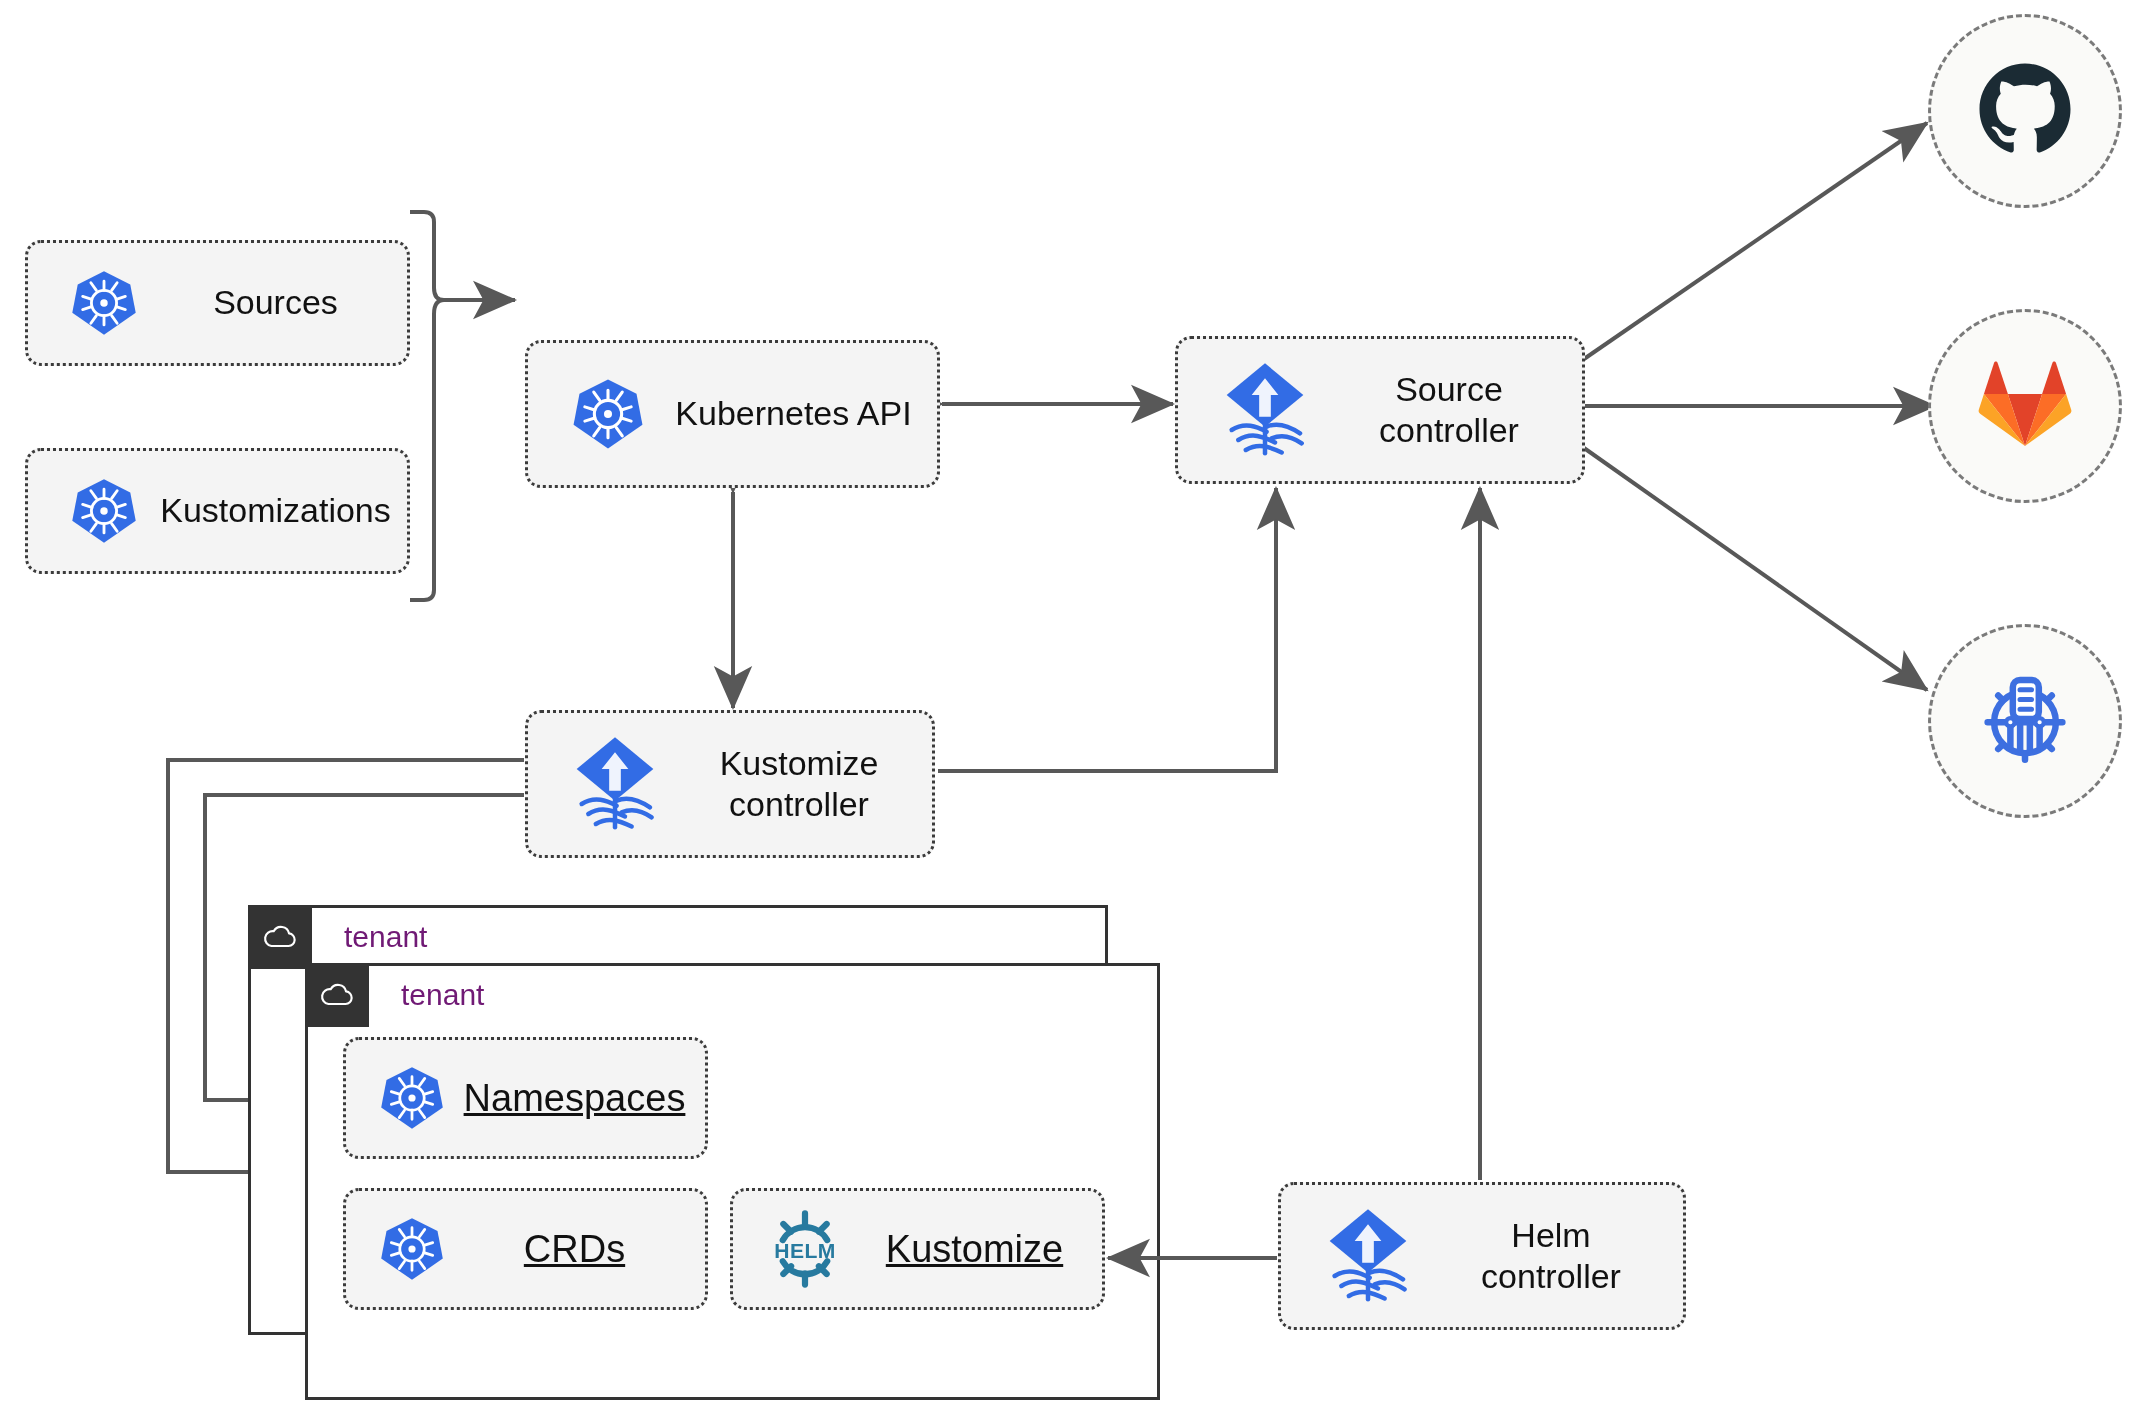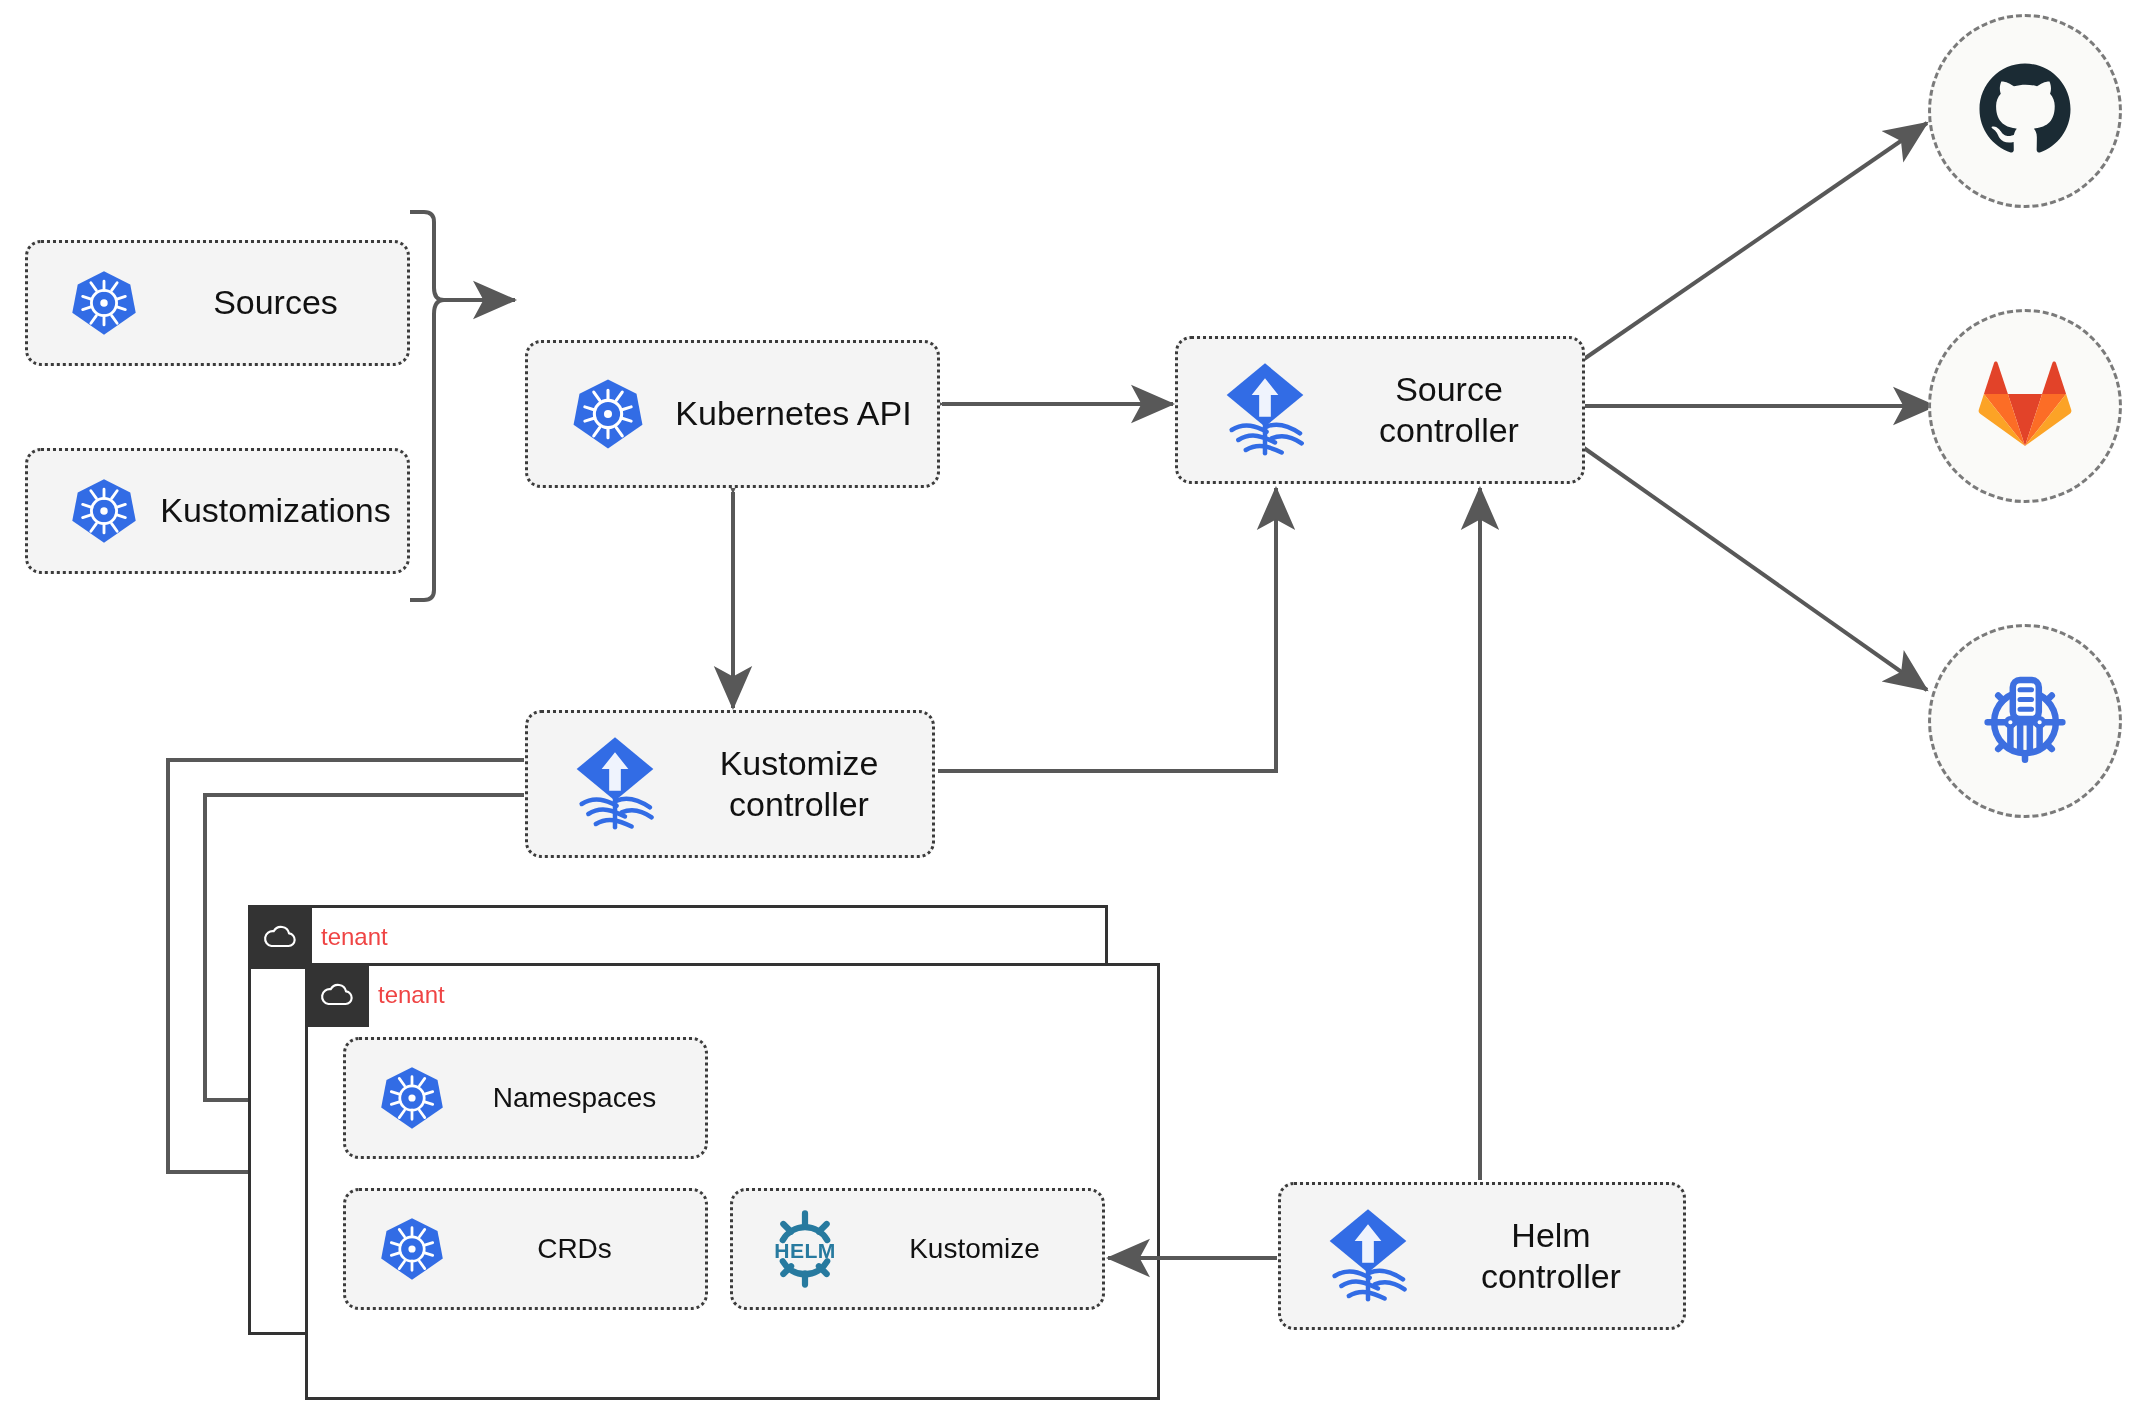--- a/index.html
+++ b/index.html
@@ -25,21 +25,21 @@
   .node .ico{flex:0 0 auto;display:flex;align-items:center;justify-content:center;}
   .node .lbl{
     flex:1 1 auto;
     text-align:center;
     color:#111111;
     font-size:34px;
     line-height:1.22;
     white-space:pre-line;
     padding-right:14px;
   }
-  .node.small .lbl{font-size:28px;}
+  .node.small .lbl{font-size:38px;text-decoration:underline;}
 
   
   .circle{
     position:absolute;
     box-sizing:border-box;
     border:3px dashed #7a7a7a;
     border-radius:50%;
     background:#fafaf8;
     display:flex;align-items:center;justify-content:center;
     z-index:5;
@@ -58,21 +58,21 @@
     left:-3px;top:-3px;
     height:64px;
     display:flex;align-items:center;
     z-index:4;
   }
   .tenant-hdr .chip{
     width:64px;height:64px;background:#333333;
     display:flex;align-items:center;justify-content:center;
   }
   .tenant-hdr .tname{
-    color:#ef4444;font-size:24px;padding-left:9px;
+    color:#701a75;font-size:30px;padding-left:32px;
     background:transparent;
   }
 
   svg.wires{position:absolute;left:0;top:0;width:2144px;height:1407px;overflow:visible;z-index:1;}
   svg.wires.front{z-index:6;}
   .wire{fill:none;stroke:#585858;stroke-width:4;}
   .wirehead{fill:#585858;}
 </style>
 </head>
 <body>

